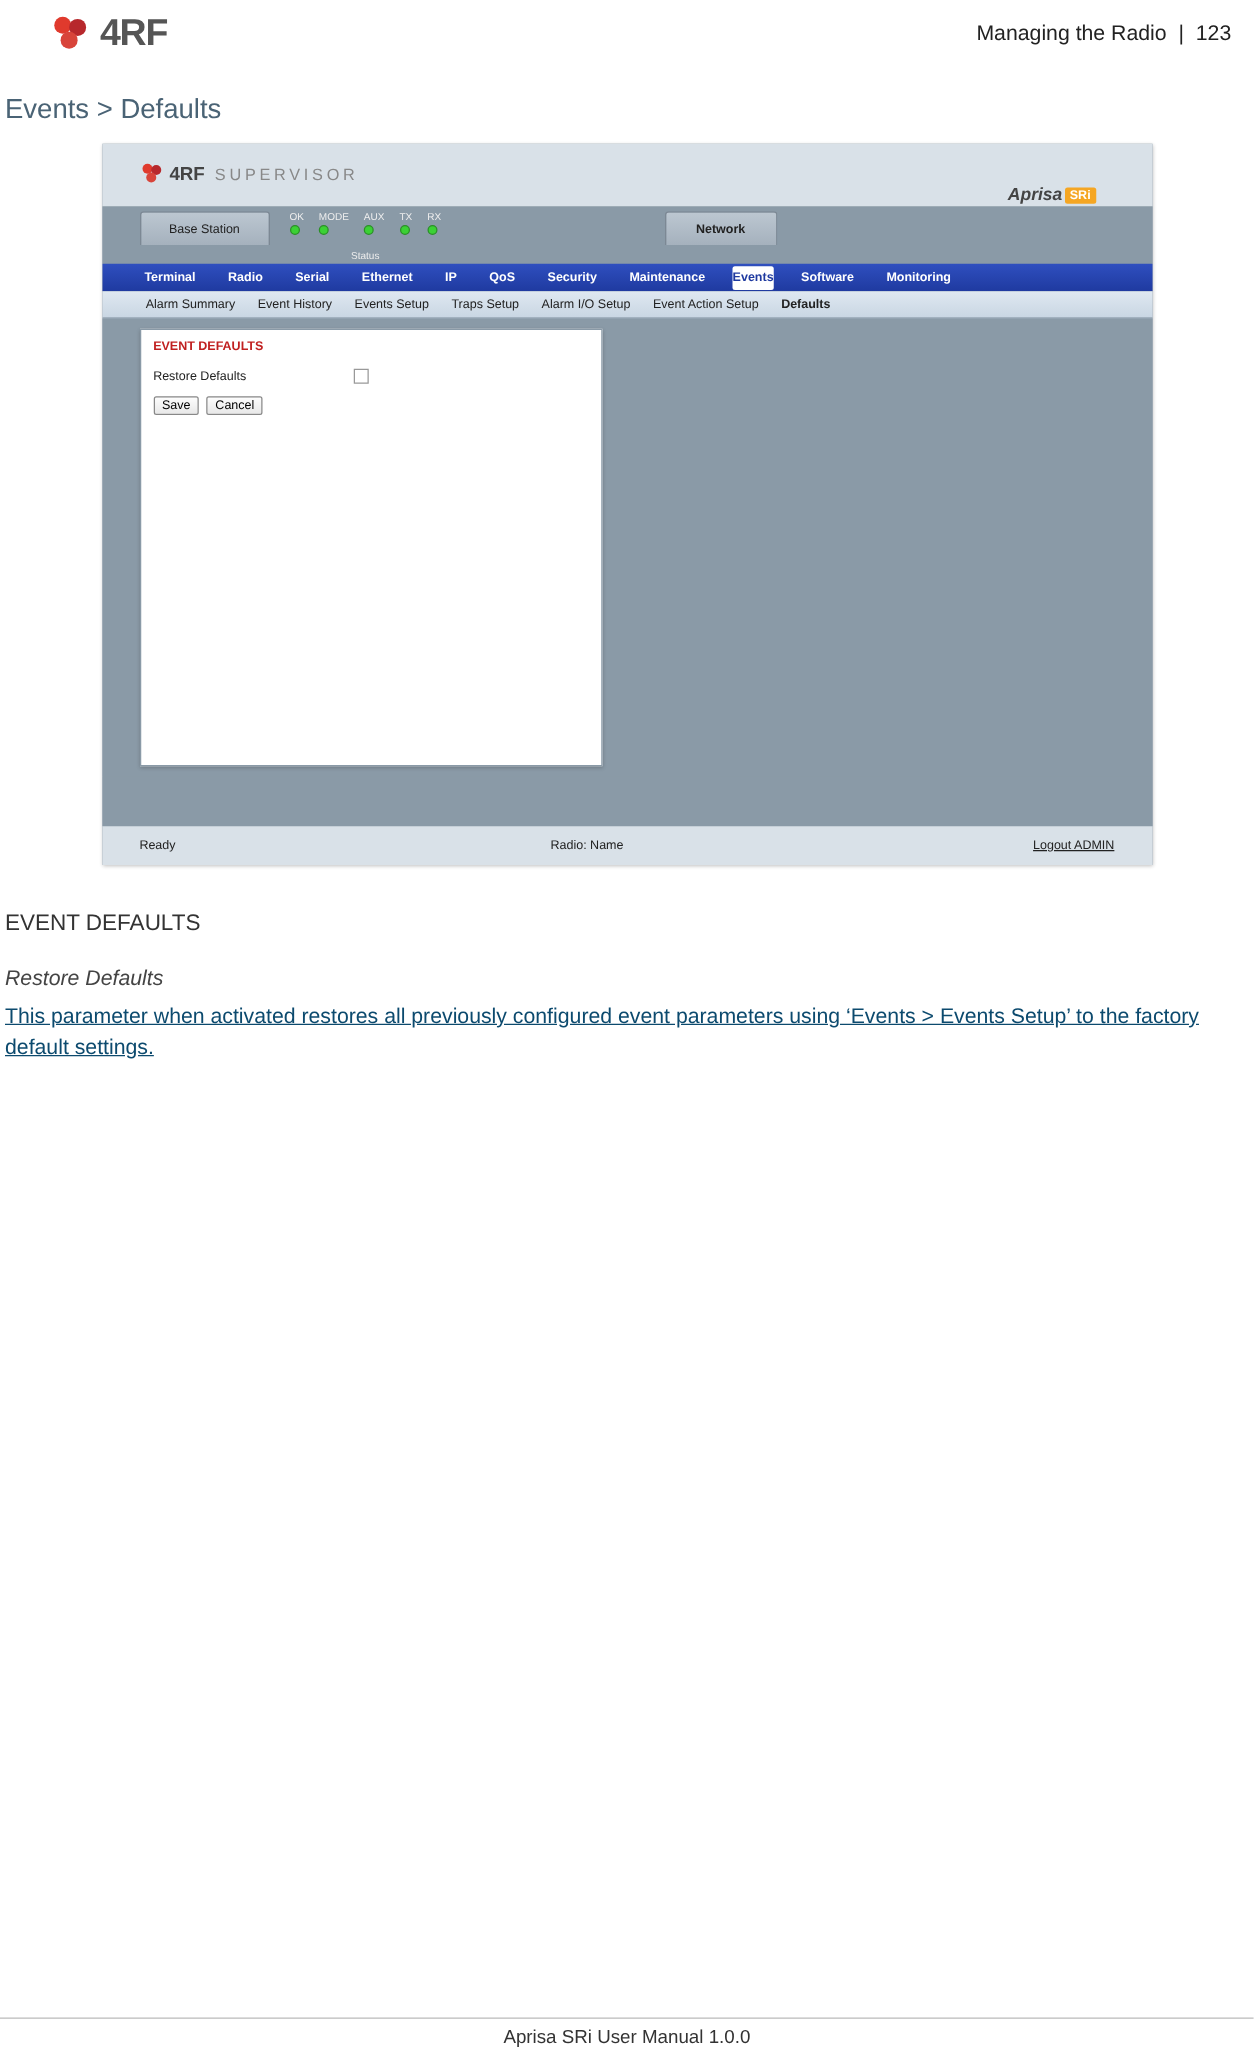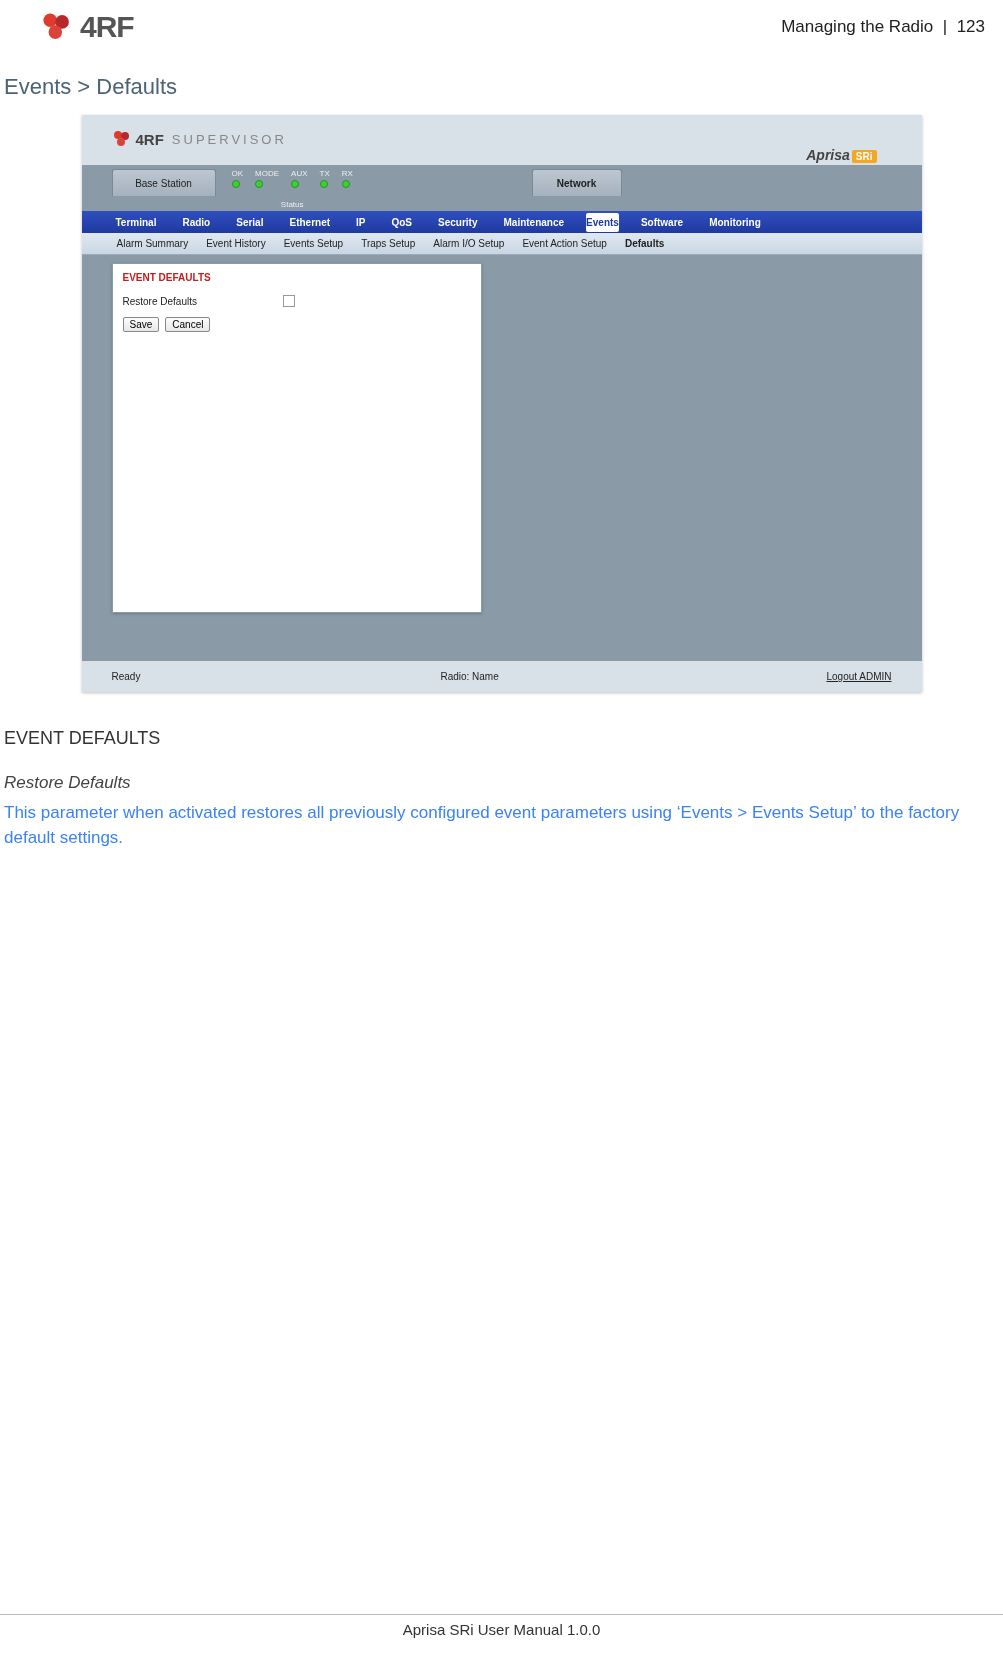--- a/index.html
+++ b/index.html
@@ -220,22 +220,23 @@
     font-weight: 400;
   }
   .subsec-title {
     font-size: 17px;
     color:#444;
     font-style: italic;
     margin-bottom: 8px;
   }
   .para {
     font-size: 17px;
-    color:#3b82f6;
+    color:#0c4a6e;
     line-height: 1.45;
+    text-decoration: underline;
   }
   .page-footer {
     position:absolute;
     bottom: 18px;
     left:0; width:100%;
     text-align:center;
     font-size: 15px;
     color:#333;
     border-top: 1px solid #bbb;
     padding-top: 6px;

